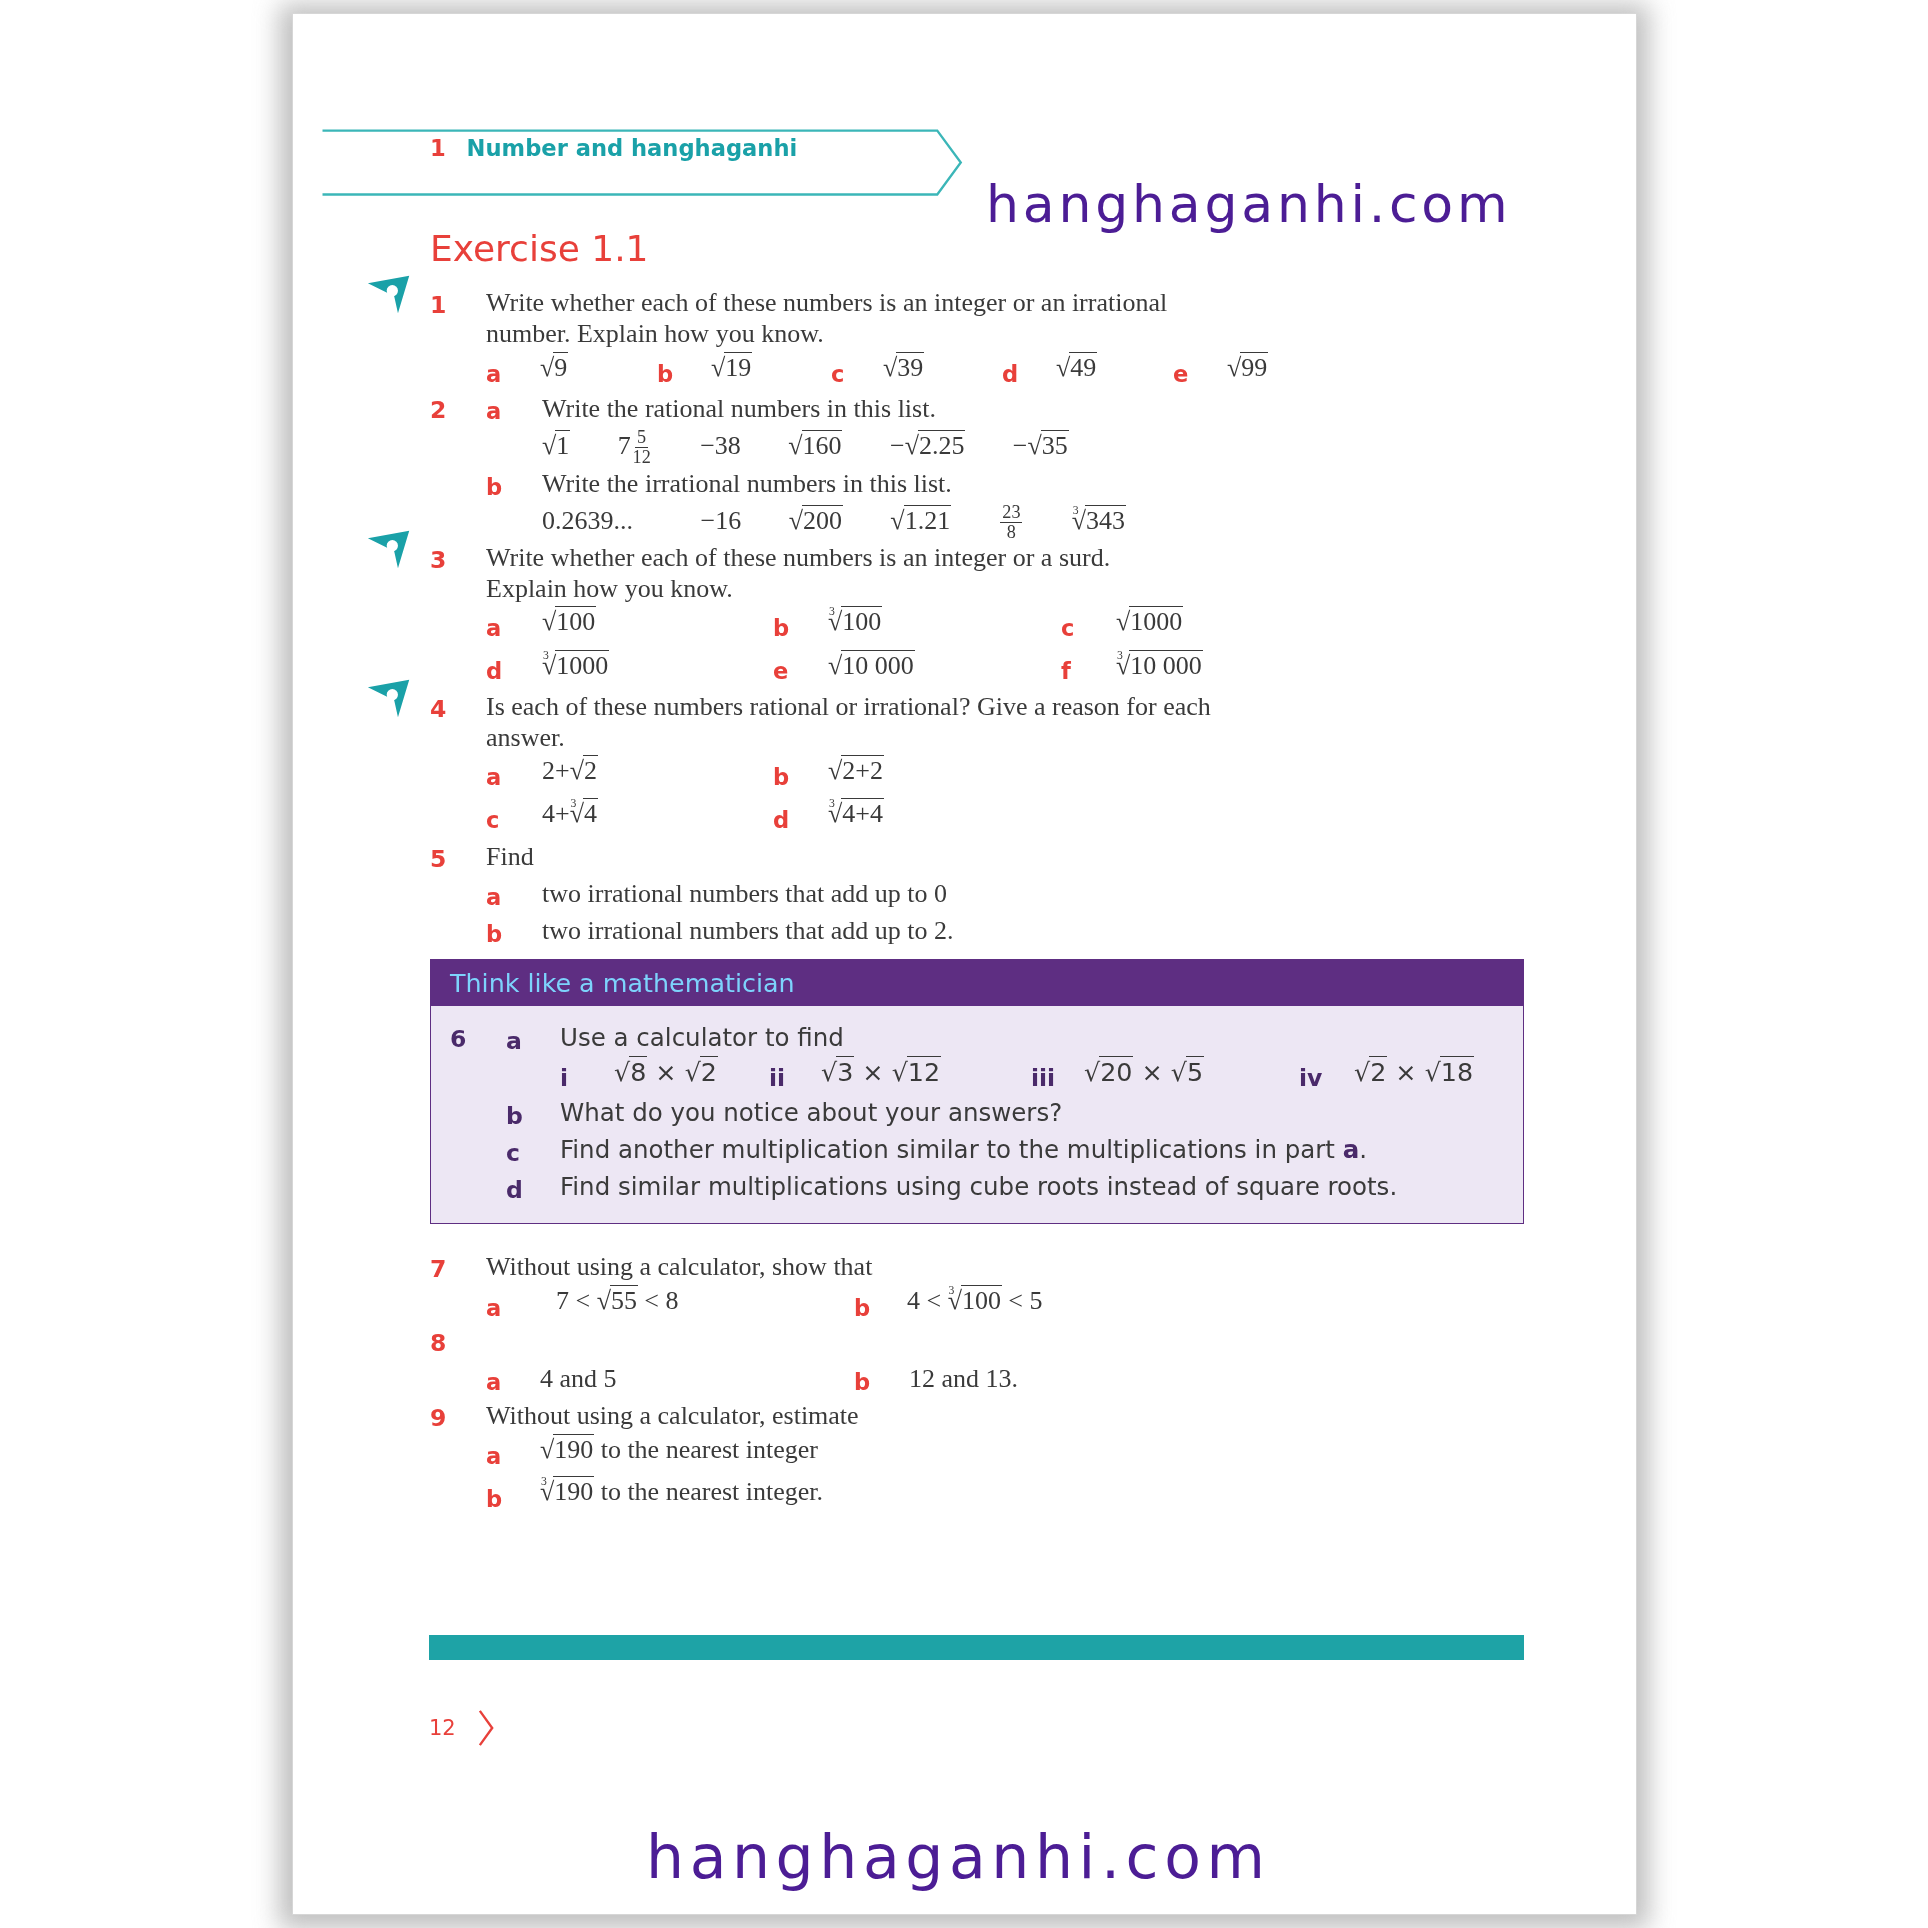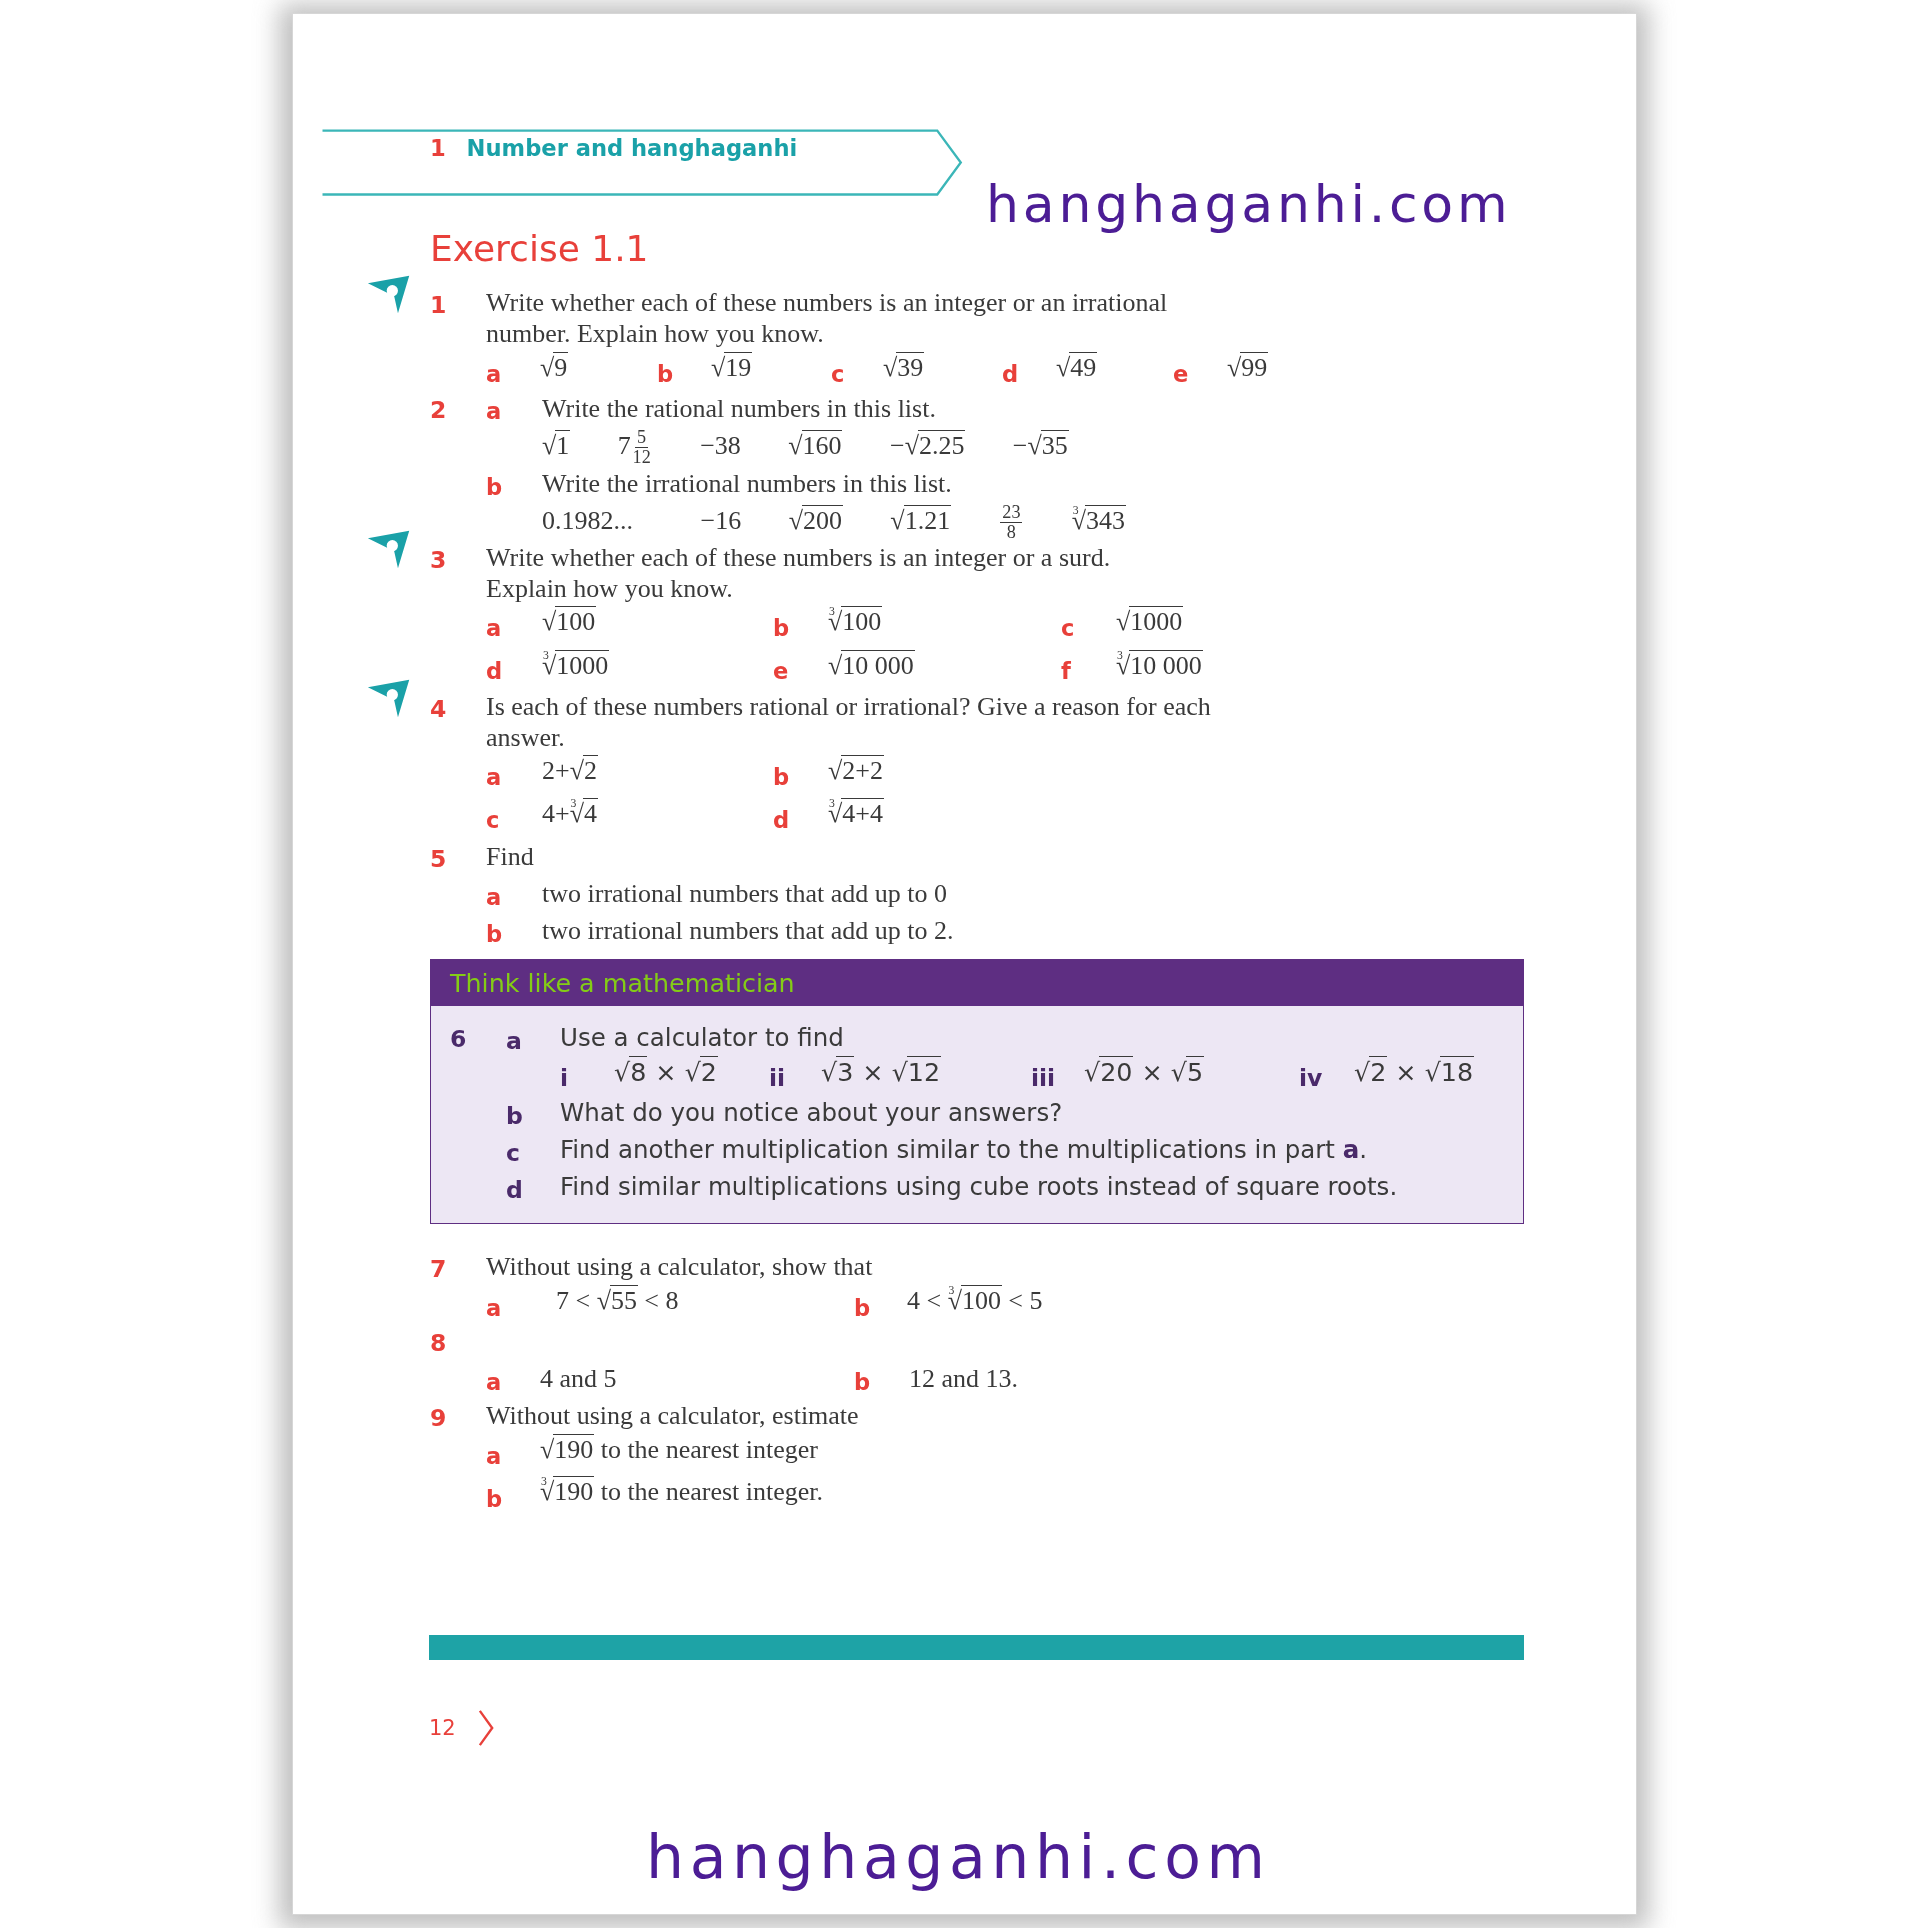--- a/index.html
+++ b/index.html
@@ -25,21 +25,21 @@
     font-size:.7em; line-height:1.05; margin:0 1.9px; }
   .frac .num { border-bottom:1.4px solid currentColor; padding:0 1.9px; }
   
   .band-svg { position:absolute; left:29px; top:94px; }
   .wm { font-family:"DejaVu Sans","Liberation Sans",sans-serif; color:#4c1d95; letter-spacing:3.8px; font-weight:normal; }
   
   .tlm { position:absolute; left:137px; top:945px; width:1094px; height:265px;
     background:#ede7f4; border:1.9px solid #5e2e82; border-top:none; box-sizing:border-box; }
   .tlm-head { position:absolute; left:0; top:0; width:100%; height:47px; background:#5e2e82; }
   .tlm-title { position:absolute; left:19px; top:8.5px; font-family:"DejaVu Sans","Liberation Sans",sans-serif;
-    color:#84cc16; font-size:25.4px; }
+    color:#7dd3fc; font-size:25.4px; }
   .tlm .pl { font-family:"DejaVu Sans","Liberation Sans",sans-serif; color:#4a2a6a; font-size:23.5px; font-weight:bold; position:absolute; }
   .tlm .pt { font-family:"DejaVu Sans","Liberation Sans",sans-serif; color:#3a3a3a; font-size:24.5px; position:absolute; white-space:nowrap; }
   .tlm .pm { font-family:"DejaVu Sans","Liberation Sans",sans-serif; color:#3a3a3a; font-size:25.4px; position:absolute; white-space:nowrap; }
   .bar { position:absolute; left:136px; top:1621px; width:1095px; height:24.5px; background:#1ea3a6; }
 </style>
 </head>
 <body>
 
 <div class="page-shadow"></div>
 
@@ -85,21 +85,21 @@
           <span>12</span>
         </span></span>
     <span style="margin-left:41px;">−38</span>
     <span style="margin-left:41px;"><span class="rad"><span class="sym">√</span><span class="arg">160</span></span></span>
     <span style="margin-left:41px;">−<span class="rad"><span class="sym">√</span><span class="arg">2.25</span></span></span>
     <span style="margin-left:41px;">−<span class="rad"><span class="sym">√</span><span class="arg">35</span></span></span>
   </div>
   <div class="abs lbl" style="left:193px; top:460px;">b</div>
   <div class="abs qtext" style="left:249px; top:454px;">Write the irrational numbers in this list.</div>
   <div class="abs math" style="left:249px; top:489px;">
-    <span>0.1982...</span>
+    <span>0.2639...</span>
     <span style="margin-left:61px;">−16</span>
     <span style="margin-left:41px;"><span class="rad"><span class="sym">√</span><span class="arg">200</span></span></span>
     <span style="margin-left:41px;"><span class="rad"><span class="sym">√</span><span class="arg">1.21</span></span></span>
     <span style="margin-left:41px;"><span class="frac">
           <span class="num">23</span>
           <span>8</span>
         </span></span>
     <span style="margin-left:41px;"><span class="rad"><span class="idx">3</span><span class="sym">√</span><span class="arg">343</span></span></span>
   </div>
 

